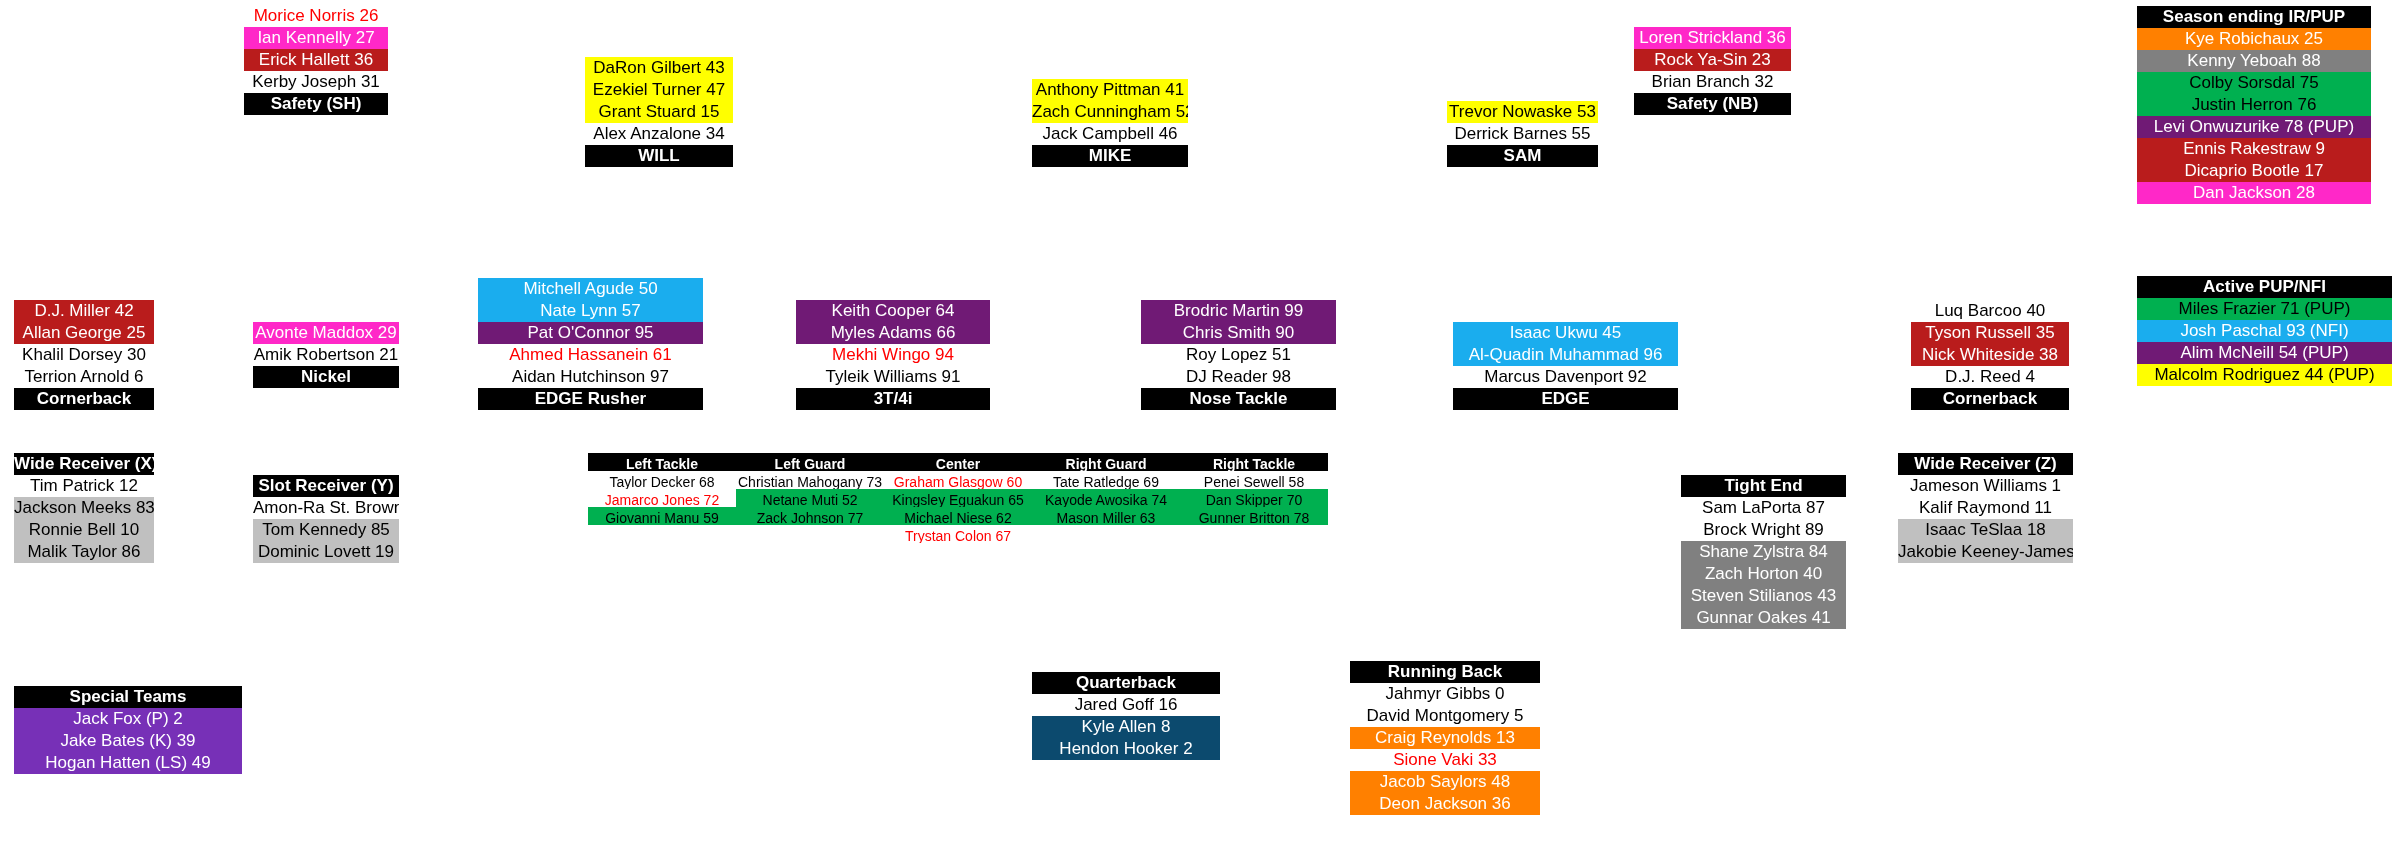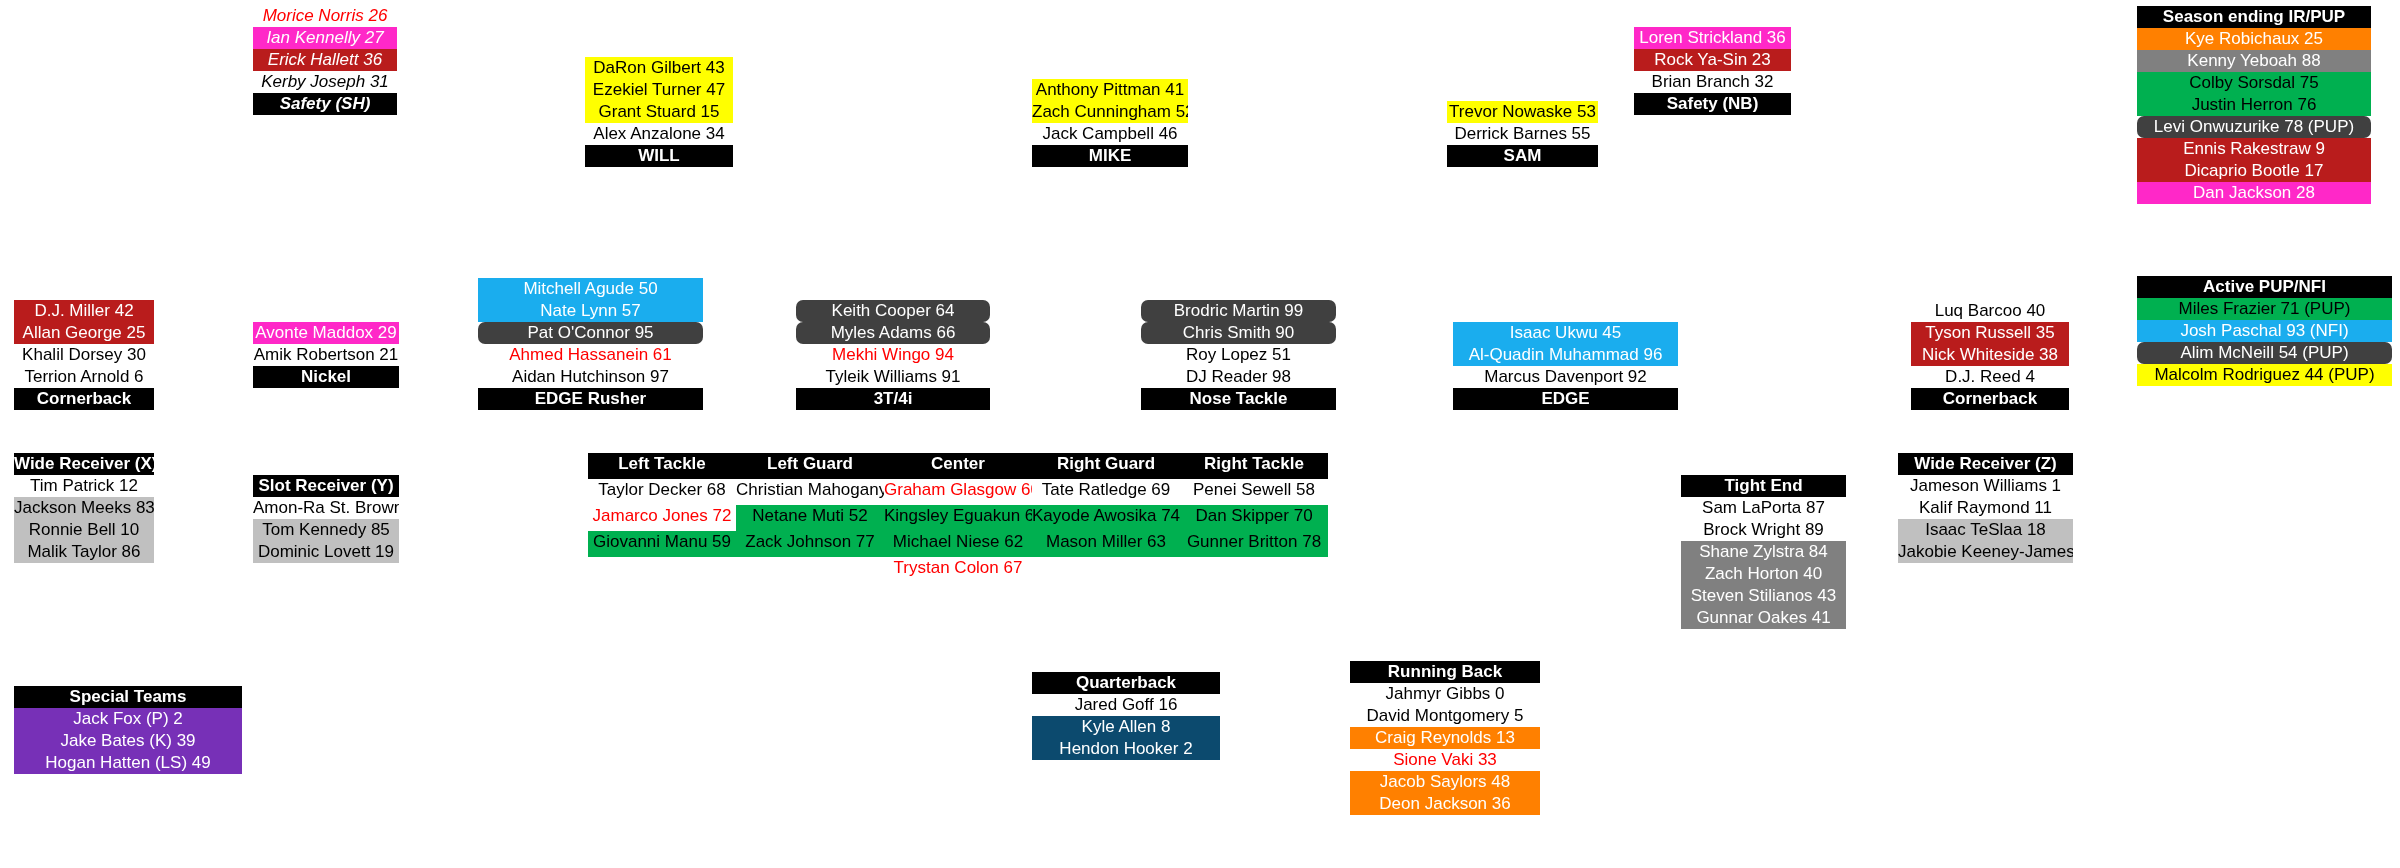--- a/index.html
+++ b/index.html
@@ -26,37 +26,37 @@
   .hdr{
     background:#000000;color:#ffffff;font-weight:bold;font-size:16.5px;
   }
   .c-white   {background:#ffffff;color:#000000;}
   .c-red     {background:#ffffff;color:#ff0000;}
   .c-redbg   {background:#0c4a6e;color:#ffffff;}
   .c-magenta {background:#ff28c8;color:#ffffff;}
   .c-pink    {background:#b91c1c;color:#ffffff;}
   .c-yellow  {background:#ffff00;color:#000000;}
   .c-ltblue  {background:#1aadee;color:#ffffff;}
-  .c-blue    {background:#404040;color:#ffffff;border-radius:7px;}
+  .c-blue    {background:#701a75;color:#ffffff;}
   .c-green   {background:#00b050;color:#000000;}
   .c-orange  {background:#ff8000;color:#ffffff;}
   .c-grey    {background:#808080;color:#ffffff;}
   .c-ltgrey  {background:#c0c0c0;color:#000000;}
   .c-purple  {background:#7730b7;color:#ffffff;}
   .c-black   {background:#000000;color:#ffffff;font-weight:bold;}
   .c-yelblack{background:#ffff00;color:#000000;}
 
   
   #oline{position:absolute;display:grid;grid-template-columns:repeat(5,148px);}
-  #oline .cell{height:26px;line-height:22px;text-align:center;font-size:17px;white-space:nowrap;overflow:hidden;}
+  #oline .cell{height:18px;line-height:22px;text-align:center;font-size:14px;white-space:nowrap;overflow:hidden;}
 </style>
 </head>
 <body>
 
-<div class="grp" style="left:253px;top:5px;width:144px;font-style:italic;">
+<div class="grp" style="left:244px;top:5px;width:144px;">
   <div class="row c-red">Morice Norris 26</div>
   <div class="row c-magenta">Ian Kennelly 27</div>
   <div class="row c-pink">Erick Hallett 36</div>
   <div class="row c-white">Kerby Joseph 31</div>
   <div class="row c-black">Safety (SH)</div>
 </div>
 
 <div class="grp" style="left:585px;top:57px;width:148px;">
   <div class="row c-yellow">DaRon Gilbert 43</div>
   <div class="row c-yellow">Ezekiel Turner 47</div>

